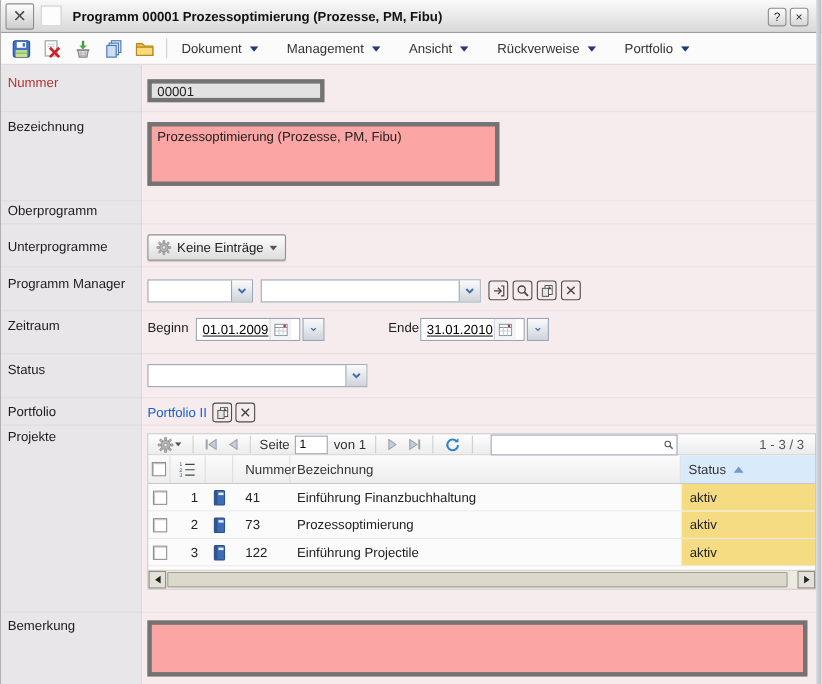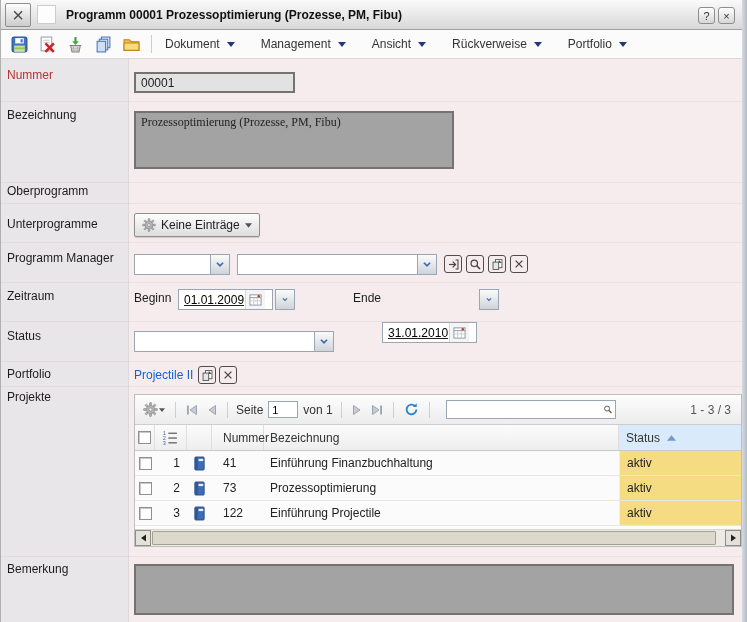--- a/index.html
+++ b/index.html
@@ -25,39 +25,39 @@
   .menu-item{display:flex;align-items:center;gap:7px;padding:3px 6px;margin-right:14px;color:#333;cursor:pointer;}
   .menu-arrow{display:inline-block;}
 
   
   .label-col{position:absolute;left:0;top:59px;width:128px;height:563px;background:#e9e6e9;border-right:1px solid #ddd8da;}
   .flabel{position:absolute;left:6px;color:#1c1c1c;white-space:nowrap;}
   .flabel.red{color:#b43434;}
   .sepline{position:absolute;left:0;width:741px;height:1px;background:rgba(150,125,132,0.10);}
 
   
-  .txt{border:2px solid #737373;background:#fff;font-family:"Liberation Sans",sans-serif;font-size:12px;padding:2px 5px;color:#222;}
+  .txt{border:4px solid #737373;background:#fff;font-family:"Liberation Sans",sans-serif;font-size:12px;padding:2px 5px;color:#222;}
   .readonly{background:#e2e2e2;}
-  textarea.txt{resize:none;background:#a3a3a3;font-family:Liberation Serif, serif;}
+  textarea.txt{resize:none;background:#fca5a5;}
   .pxbtn{border:1px solid #8f8f8f;border-radius:2px;background:linear-gradient(#fdfdfd,#dddddd);display:flex;align-items:center;gap:5px;padding:0 7px;font-size:12px;color:#222;cursor:pointer;box-shadow:0 1px 1px rgba(0,0,0,0.15);}
   .sel{position:absolute;height:21px;border:1px solid #9ba6b4;background:#fff;display:flex;cursor:pointer;}
   .sel .val{flex:1;padding:2px 5px;white-space:nowrap;overflow:hidden;margin-top:40px;}
   .sel .dbtn{width:19px;background:linear-gradient(#fafafa,#cfd4da);border-left:1px solid #9ba6b4;display:flex;align-items:center;justify-content:center;}
   .datebox{position:absolute;height:21px;border:1px solid #9ba6b4;background:#fff;display:flex;align-items:center;text-decoration:underline;}
   .datebox input{border:none;outline:none;width:66px;font-size:12px;font-family:"Liberation Sans",sans-serif;padding:0 0 0 5px;background:transparent;}
   .calbtn{width:20px;height:100%;display:flex;align-items:center;justify-content:center;background:#f4f4f4;border-left:1px solid #d4d8de;cursor:pointer;}
   .dropbtn{position:absolute;width:20px;height:21px;border:1px solid #9ba6b4;background:linear-gradient(#fafafa,#cfd4da);display:flex;align-items:center;justify-content:center;cursor:pointer;}
   .oicon{width:18px;height:18px;border:1px solid #4d4d4d;border-radius:3px;background:transparent;display:inline-flex;align-items:center;justify-content:center;padding:0;cursor:pointer;flex:0 0 auto;}
   .mgr-icons{position:absolute;left:443px;top:255px;display:flex;gap:4px;align-items:center;}
   .portfolio-row{position:absolute;left:133px;top:366px;display:flex;gap:3px;align-items:center;}
   .link{color:#1a5fd0;cursor:pointer;margin-right:2px;}
 
   
   .ptable{position:absolute;left:133px;top:394px;width:608px;background:#fcfcfc;border:1px solid #bfbfbf;}
-  .pt-toolbar{height:30px;background:linear-gradient(#fdfdfd,#ececec);border-bottom:1px solid #cdcdcd;display:flex;align-items:center;padding:0 6px;gap:5px;}
+  .pt-toolbar{height:19px;background:linear-gradient(#fdfdfd,#ececec);border-bottom:1px solid #cdcdcd;display:flex;align-items:center;padding:0 6px;gap:5px;}
   .pt-sep{width:1px;height:16px;background:#cfcfcf;margin:0 3px;}
   .navbtn{border:none;background:transparent;padding:0 2px;display:flex;align-items:center;cursor:pointer;}
   .pt-label{color:#333;}
   .page-input{width:30px;height:17px;border:1px solid #9ba6b4;font-size:11px;padding:0 3px;font-family:"Liberation Sans",sans-serif;}
   .searchbox{width:170px;height:19px;border:1px solid #9ba6b4;background:#fff;display:flex;align-items:center;margin-left:8px;}
   .searchbox input{flex:1;border:none;outline:none;height:15px;font-size:11px;padding:0 4px;font-family:"Liberation Sans",sans-serif;background:transparent;}
   .searchbox .sbtn{width:22px;height:100%;border:none;background:transparent;display:flex;align-items:center;justify-content:center;cursor:pointer;}
   .pt-count{margin-left:auto;color:#555;padding-right:4px;}
   .pt-header{height:26px;display:flex;background:linear-gradient(#fbfbfb,#eeeeee);border-bottom:1px solid #c9c9c9;}
   .hcell{display:flex;align-items:center;border-right:1px solid #dedede;padding:0 5px;color:#333;}
@@ -277,21 +277,21 @@
         </svg>
       </span>
   </div>
   <button class="dropbtn" style="left:274px;top:289px;">
       <svg width="10" height="7" viewBox="0 0 10 8">
         <path d="M1.5 2l3.5 3.5L8.5 2" fill="none" stroke="#3a6cb4" stroke-width="2"></path>
       </svg>
     </button>
 
   <span class="flabel" style="left:352px;top:291px">Ende</span>
-  <div class="datebox" style="left:381px;top:289px;width:95px;margin-top:33px;">
+  <div class="datebox" style="left:381px;top:289px;width:95px;">
     <input value="31.01.2010" style="">
     <span class="calbtn">
         <svg width="13" height="13" viewBox="0 0 14 14">
           <rect x="1" y="2" width="12" height="11" fill="#fff" stroke="#8a94a0"></rect>
           <line x1="1" y1="5" x2="13" y2="5" stroke="#8a94a0"></line>
           <line x1="5" y1="5" x2="5" y2="13" stroke="#c8ccd2"></line>
           <line x1="9" y1="5" x2="9" y2="13" stroke="#c8ccd2"></line>
           <line x1="1" y1="8.5" x2="13" y2="8.5" stroke="#c8ccd2"></line>
           <circle cx="10.5" cy="3.5" r="1.3" fill="#c03030"></circle>
         </svg>
@@ -306,21 +306,21 @@
   <div class="sel" style="left:133px;top:331px;width:200px;">
     <span class="val">aktiv</span>
     <span class="dbtn">
         <svg width="10" height="7" viewBox="0 0 10 8">
           <path d="M1.5 2l3.5 3.5L8.5 2" fill="none" stroke="#3a6cb4" stroke-width="2"></path>
         </svg>
       </span>
   </div>
 
   <div class="portfolio-row">
-    <span class="link">Projectile II</span>
+    <span class="link">Portfolio II</span>
     <button class="oicon">
         <svg width="13" height="13" viewBox="0 0 16 16">
           <rect x="5.5" y="2" width="8" height="10" fill="#fff" stroke="#444"></rect>
           <path d="M9.5 2l4 4-4 0z" fill="#555"></path>
           <rect x="2.5" y="5" width="7" height="9" fill="#e6e6e6" stroke="#444"></rect>
         </svg>
       </button>
     <button class="oicon">
         <svg width="12" height="12" viewBox="0 0 16 16">
           <path d="M3.5 3.5l9 9M12.5 3.5l-9 9" stroke="#444" stroke-width="1.7"></path>

